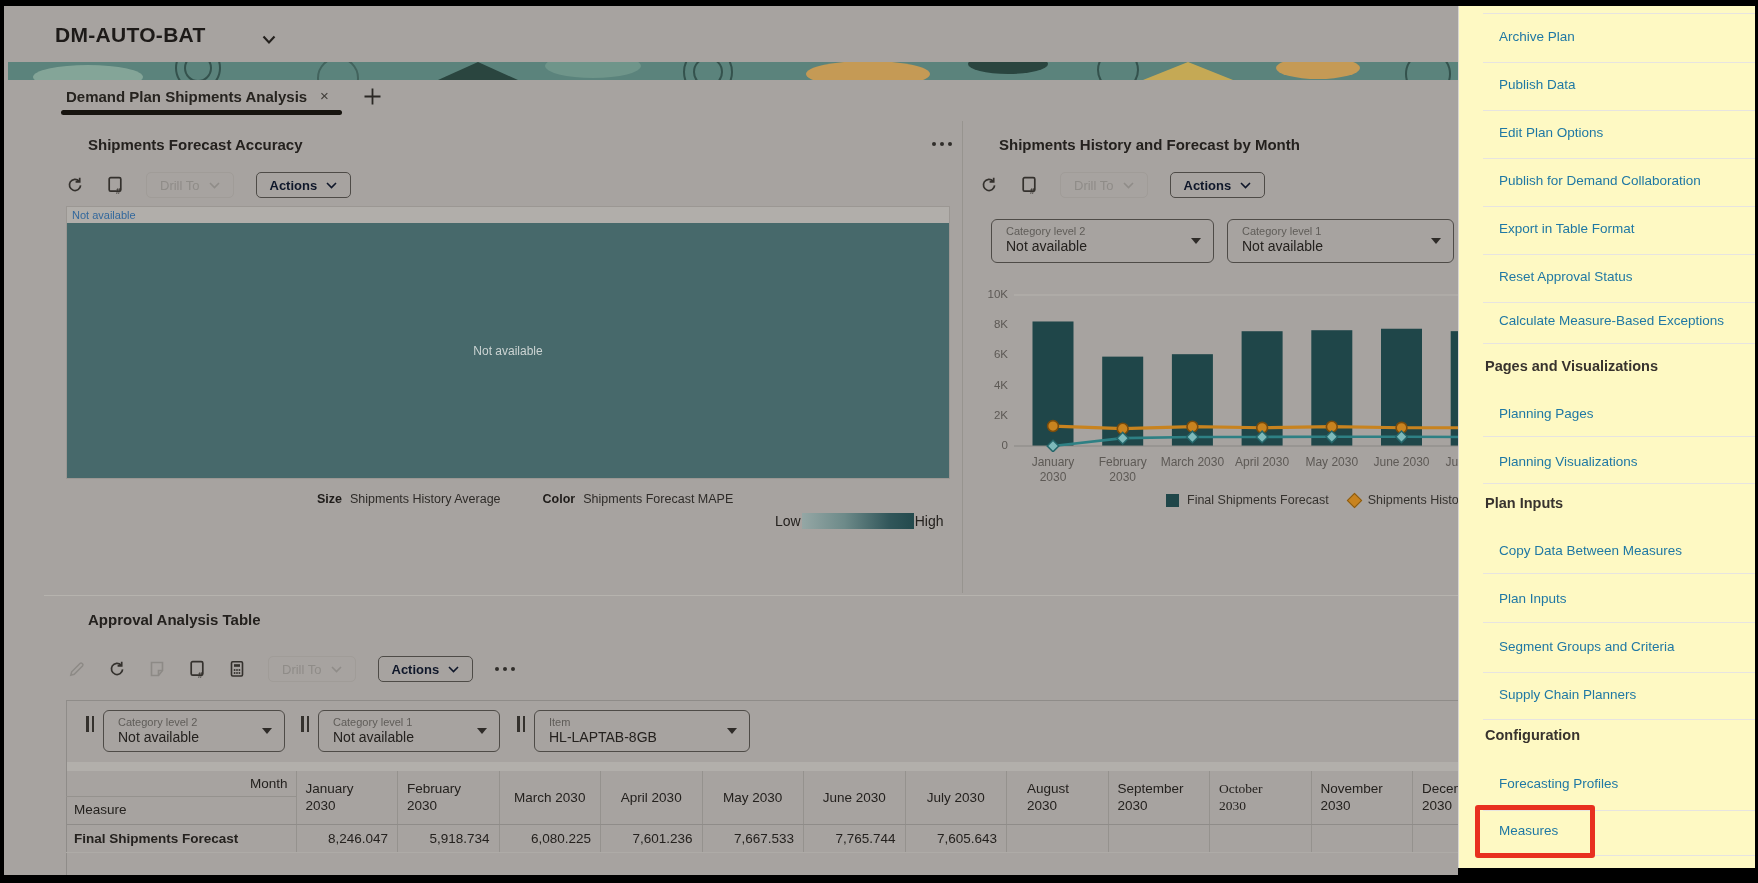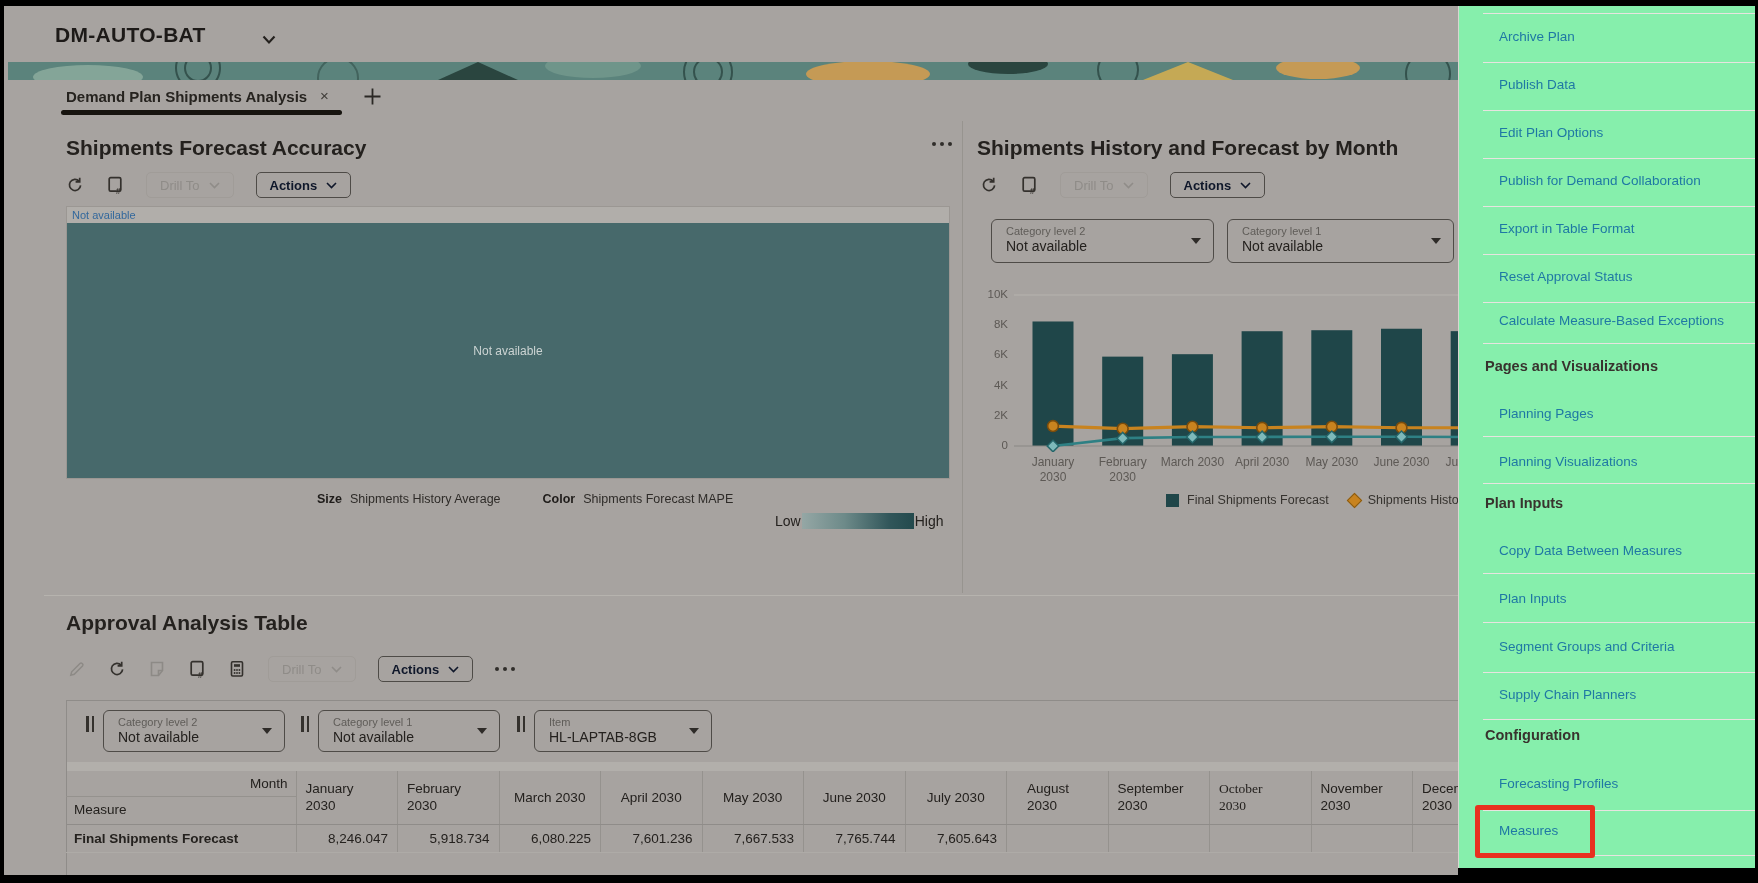--- a/index.html
+++ b/index.html
@@ -14,21 +14,21 @@
   
   .banner{position:absolute;left:4px;top:56px;width:1750px;height:18px;overflow:hidden;}
 
   
   .tab-label{position:absolute;left:62px;top:82px;font-size:15px;font-weight:600;color:#26231f;}
   .tab-close{position:absolute;left:316px;top:81px;font-size:15px;color:#3f3c38;cursor:default;}
   .tab-underline{position:absolute;left:57px;top:104px;width:281px;height:5px;background:#17140f;border-radius:3px;}
   .tab-add{position:absolute;left:359px;top:81px;color:#2b2825;}
 
   
-  .panel-title{position:absolute;font-size:21px;font-weight:700;color:#24211e;}
+  .panel-title{position:absolute;font-size:15px;font-weight:700;color:#24211e;margin-left:22px;}
   .toolbar{position:absolute;display:flex;align-items:center;gap:22px;height:26px;}
   .tbtn{display:flex;align-items:center;gap:9px;height:26px;padding:0 13px;border-radius:5px;font-size:13px;box-sizing:border-box;white-space:nowrap;}
   .tbtn.disabled{border:1.5px solid #a09c98;color:#8f8c88;}
   .tbtn.dark{border:1.5px solid #4e4b47;color:#0f172a;font-weight:600;}
   .icon{color:#34312d;display:inline-flex;}
   .icon.dim{color:#8d8a86;}
   .dots{display:inline-flex;gap:4px;align-items:center;}
   .dots i{width:4px;height:4px;border-radius:50%;background:#302d2a;display:block;}
 
   
@@ -70,21 +70,21 @@
   table.grid thead th.mh{padding:0 9px;line-height:17px;}
   table.grid tbody td{height:28px;border-bottom:1px solid #aeaba7;}
   td.rowlabel{font-weight:700;padding-left:8px !important;text-align:left;}
   td.val{text-align:right;padding-right:9px !important;}
   .corner{position:relative;}
   .corner .cm{position:absolute;top:5px;right:8px;font-weight:400;}
   .corner .cdiv{position:absolute;left:0;top:25px;width:100%;height:1px;background:#95928e;}
   .corner .cme{position:absolute;bottom:7px;left:8px;font-weight:400;}
 
   
-  .menu{position:absolute;left:1458px;top:6px;width:296px;height:862px;background:#86efac;border-left:1px solid #d8d5d1;}
+  .menu{position:absolute;left:1458px;top:6px;width:296px;height:862px;background:#fef9c3;border-left:1px solid #d8d5d1;}
   .menu-under{position:absolute;left:1458px;top:868px;width:296px;height:15px;background:#000;}
   .menu-divider{position:absolute;left:24px;width:272px;height:1px;background:#e7e4e0;}
   .menu-item{position:absolute;left:40px;font-size:13.5px;color:#1f78a4;cursor:pointer;white-space:nowrap;}
   .menu-header{position:absolute;left:26px;font-size:14.5px;font-weight:700;color:#38332e;white-space:nowrap;}
   .redbox{position:absolute;left:1475px;top:805px;width:120px;height:53px;border:5px solid #e8301f;border-radius:3px;box-sizing:border-box;}
 </style>
 </head>
 <body>
 
 <div class="page">
@@ -342,21 +342,21 @@
         <div class="chip" style="left: 99px; top: 704px; width: 182px; height: 42px;">
           <div class="clabel">Category level 2</div>
           <div class="cvalue">Not available</div>
           <div class="caret"></div>
         </div>
         <div class="chip" style="left: 314px; top: 704px; width: 182px; height: 42px;">
           <div class="clabel">Category level 1</div>
           <div class="cvalue">Not available</div>
           <div class="caret"></div>
         </div>
-        <div class="chip" style="left: 530px; top: 704px; width: 178px; height: 42px;">
+        <div class="chip" style="left: 530px; top: 704px; width: 216px; height: 42px;">
           <div class="clabel">Item</div>
           <div class="cvalue">HL-LAPTAB-8GB</div>
           <div class="caret"></div>
         </div>
         <div class="handle" style="left: 82px; top: 710px;">
           <i></i>
           <i></i>
         </div>
         <div class="handle" style="left: 297px; top: 710px;">
           <i></i>

